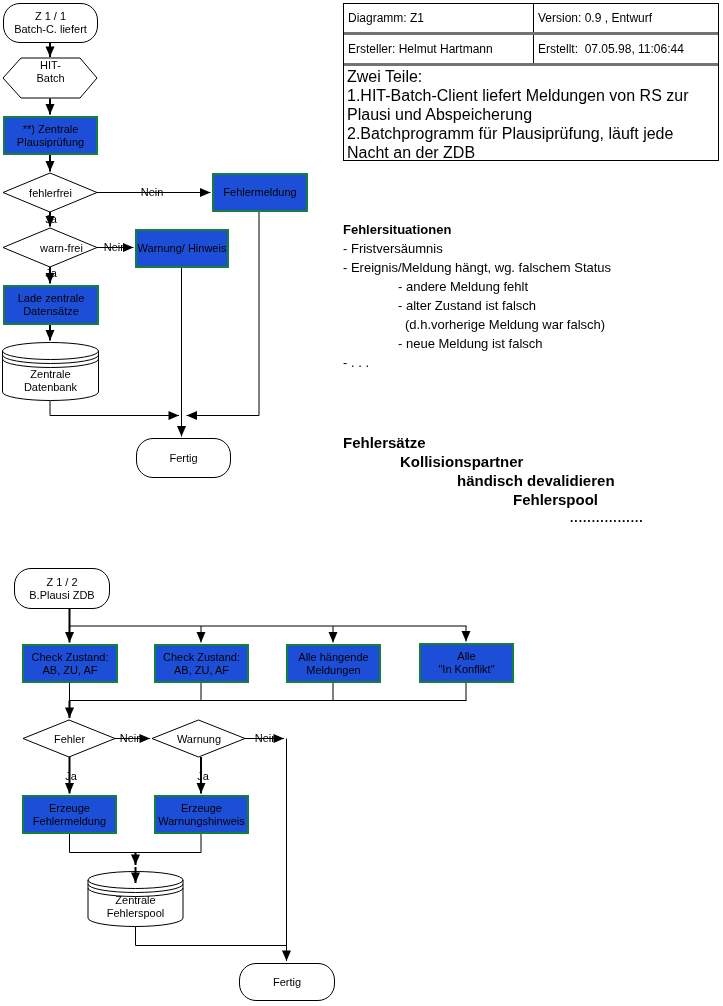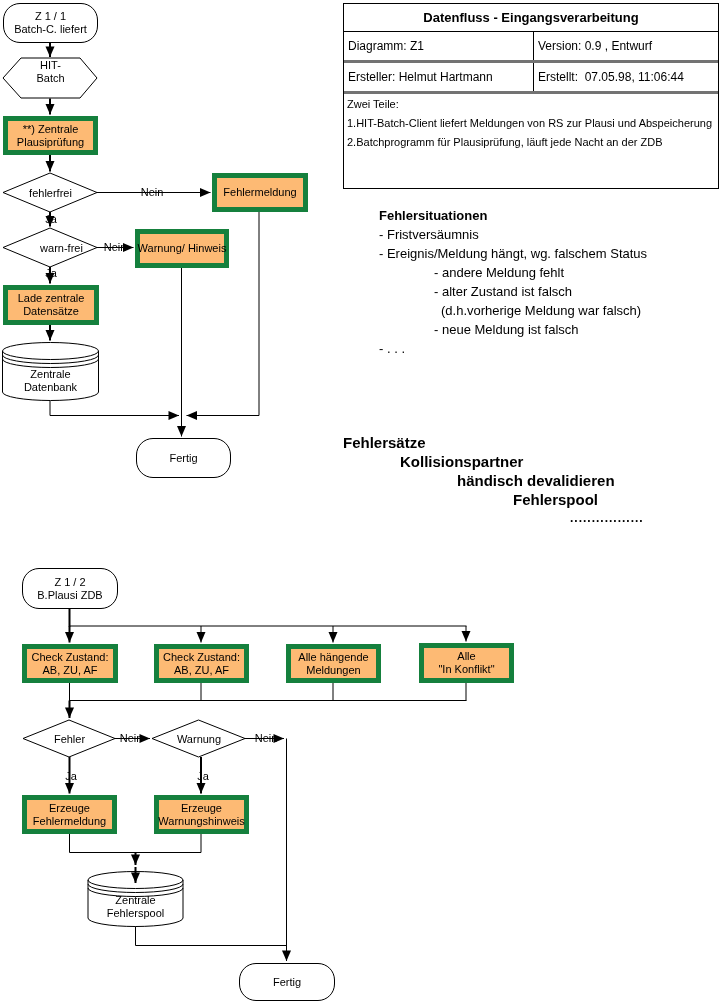--- a/index.html
+++ b/index.html
@@ -1,34 +1,34 @@
 <!DOCTYPE html>
 <html><head>
 <meta charset="utf-8">
 <style>
   html,body{margin:0;padding:0;background:#fff;}
   .page{position:relative;width:723px;height:1006px;background:#fff;overflow:hidden;
         font-family:"Liberation Sans",sans-serif;color:#000;padding-left:29px;}
   svg.wires{position:absolute;left:0;top:0;}
   .node{position:absolute;box-sizing:border-box;display:flex;align-items:center;justify-content:center;
         text-align:center;font-size:11px;line-height:13px;white-space:pre;background:transparent;}
-  .rect{border:5px solid #15803d;background:#fdba74;}
+  .rect{border:2px solid #15803d;background:#1d4ed8;}
   .term{border:1px solid #000;border-radius:17px;background:#fff;}
   .lbl{position:absolute;font-size:11px;line-height:11px;transform:translate(-50%,-50%);white-space:pre;}
   
   .infotable{position:absolute;left:343px;top:3px;width:376px;box-sizing:border-box;border:1px solid #000;background:#fff;}
   .it-title{height:27px;border-bottom:1px solid #000;display:flex;align-items:center;justify-content:center;
             font-weight:bold;font-size:13px;}
   .it-row{display:flex;border-bottom:3px solid #737373;}
   .it-cell{box-sizing:border-box;display:flex;align-items:center;padding:0 4px;font-size:12px;height:28px;white-space:pre;}
   .it-left{width:190px;border-right:1px solid #000;}
   .it-right{flex:1;}
-  .it-notes{font-size:11px;line-height:19px;padding:1px 3px 6px 3px;height:87px;white-space:pre-line;}
+  .it-notes{font-size:16px;line-height:19px;padding:1px 3px 6px 3px;height:87px;white-space:pre-line;}
   
-  .fsit{position:absolute;left:343px;top:206px;font-size:13px;line-height:19px;margin-left:36px;}
+  .fsit{position:absolute;left:343px;top:220px;font-size:13px;line-height:19px;}
   .fsit-title{font-weight:bold;}
   .fz{position:absolute;left:343px;top:427px;font-size:15px;line-height:19px;font-weight:bold;margin-top:6px;}
   .fz .dots{font-size:12px;letter-spacing:1px;}
 </style>
 </head>
 <body>
 
 <div class="page">
 
   <svg class="wires" width="723" height="1006" viewBox="0 0 723 1006">
@@ -109,21 +109,20 @@
   <div class="node" style="left:2px;top:362px;width:97px;height:38px">Zentrale
 Datenbank</div>
   <div class="node term" style="left:136px;top:438px;width:95px;height:40px">Fertig</div>
 
   <div class="lbl" style="left:152px;top:192px">Nein</div>
   <div class="lbl" style="left:51px;top:219px">Ja</div>
   <div class="lbl" style="left:115px;top:247px">Nein</div>
   <div class="lbl" style="left:51px;top:273px">Ja</div>
 
   <div class="infotable">
-    <div class="it-title">Datenfluss - Eingangsverarbeitung</div>
     <div class="it-row">
       <div class="it-cell it-left">Diagramm: Z1</div>
       <div class="it-cell it-right">Version: 0.9 , Entwurf</div>
     </div>
     <div class="it-row">
       <div class="it-cell it-left">Ersteller: Helmut Hartmann</div>
       <div class="it-cell it-right">Erstellt:  07.05.98, 11:06:44</div>
     </div>
     <div class="it-notes">Zwei Teile:
 1.HIT-Batch-Client liefert Meldungen von RS zur Plausi und Abspeicherung
@@ -142,21 +141,21 @@
   </div>
 
   <div class="fz">
     <div>Fehlersätze</div>
     <div style="margin-left:57px">Kollisionspartner</div>
     <div style="margin-left:114px">händisch devalidieren</div>
     <div style="margin-left:170px">Fehlerspool</div>
     <div class="dots" style="margin-left:227px">.................</div>
   </div>
 
-  <div class="node term" style="left:22px;top:568px;width:96px;height:41px">Z 1 / 2
+  <div class="node term" style="left:14px;top:568px;width:96px;height:41px">Z 1 / 2
 B.Plausi ZDB</div>
   <div class="node rect" style="left:22px;top:644px;width:96px;height:39px">Check Zustand:
 AB, ZU, AF</div>
   <div class="node rect" style="left:154px;top:644px;width:95px;height:39px">Check Zustand:
 AB, ZU, AF</div>
   <div class="node rect" style="left:286px;top:644px;width:95px;height:39px">Alle hängende
 Meldungen</div>
   <div class="node rect" style="left:419px;top:643px;width:95px;height:40px">Alle
 "In Konflikt"</div>
   <div class="node" style="left:23px;top:720px;width:93px;height:38px">Fehler</div>

